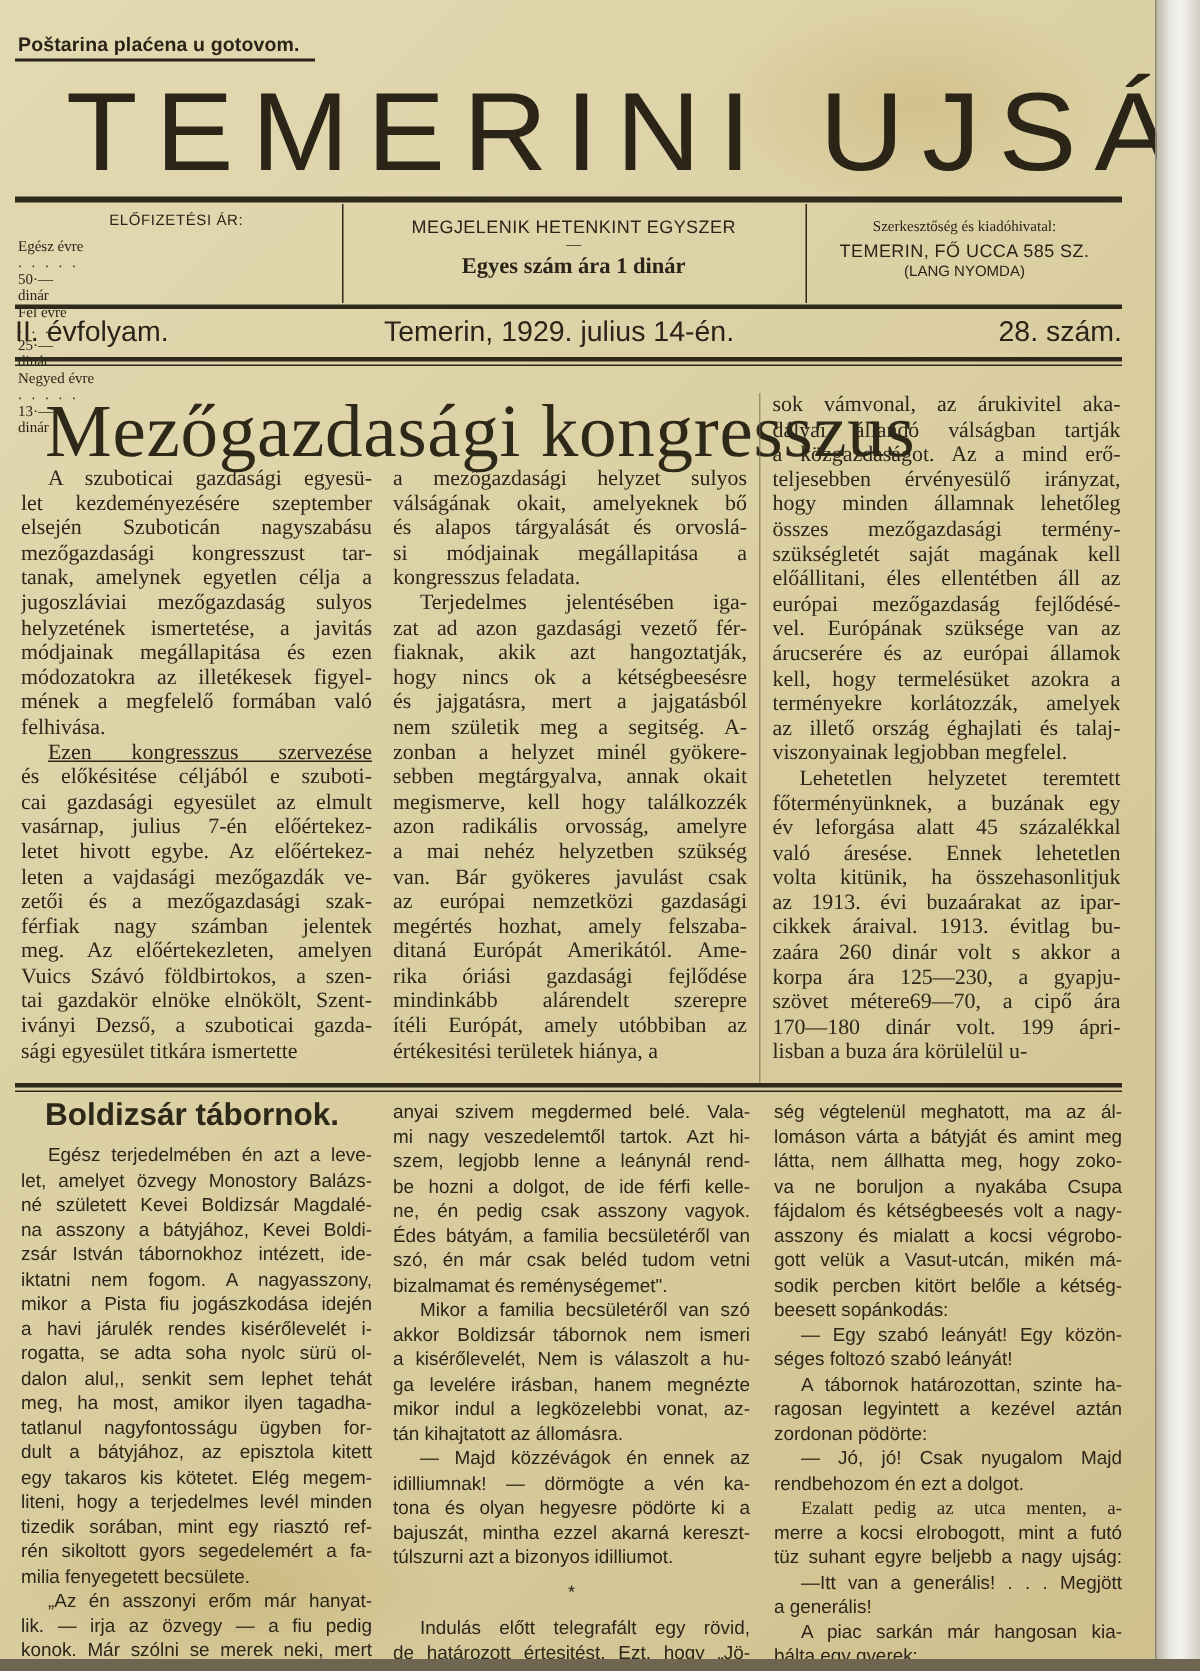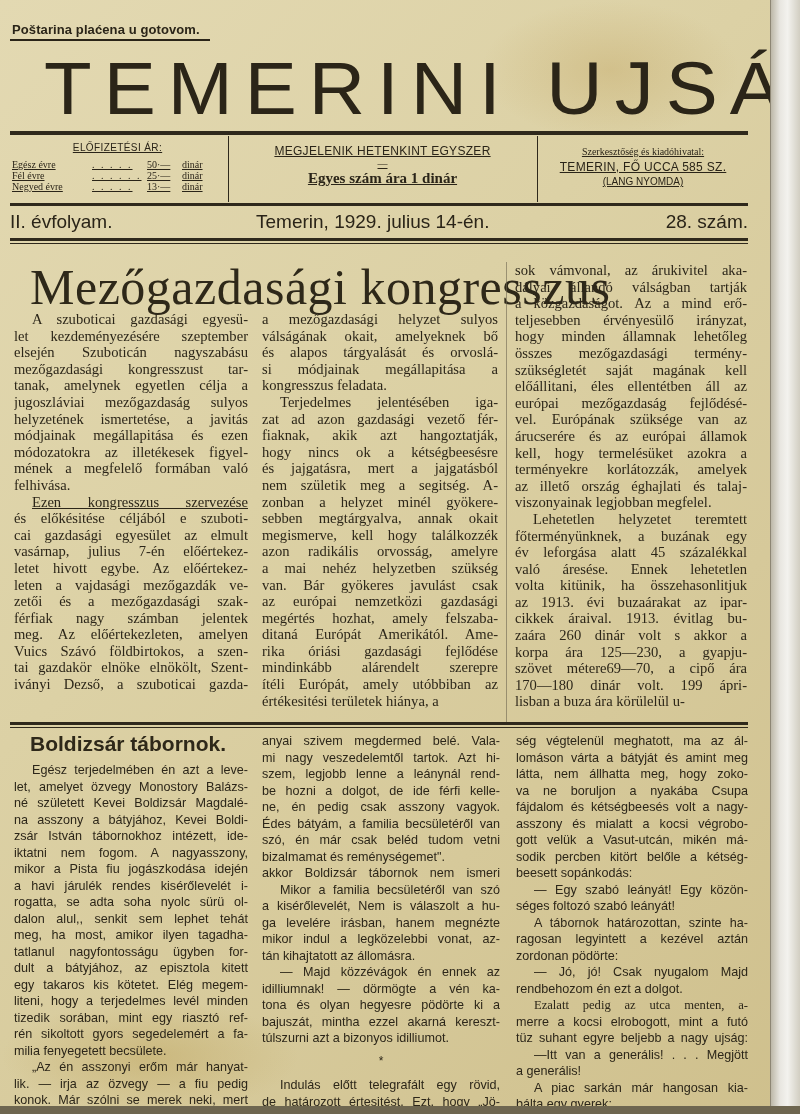--- a/index.html
+++ b/index.html
@@ -29,24 +29,24 @@
   .postarina-rule { position:absolute; left:10px; top:39px; width:200px; height:2px; background:#2a2418; }
 
   .masthead { position:absolute; left:44px; top:48px; width:660px;
     font-family:"Liberation Sans", sans-serif; font-size:78px; letter-spacing:12px;
     color:#2b2518; transform: scaleY(0.95); white-space:nowrap; line-height:80px; }
 
   .rule-thick { position:absolute; left:10px; width:738px; height:4px; background:#2f291c; }
   .rule-thin { position:absolute; left:10px; width:738px; height:1px; background:#2f291c; }
 
   .infobar { position:absolute; left:10px; top:136px; width:738px; height:66px; }
-  .info-col { position:absolute; top:0; height:84px;text-decoration:underline; }
+  .info-col { position:absolute; top:0; height:84px; }
   .info-divider { position:absolute; top:0; width:1px; height:66px; background:#2f291c; }
   .price-title { font-family:"Liberation Sans", sans-serif; font-size:10px; text-align:center; margin-top:6px; letter-spacing:0.4px; }
-  .price-row { font-family:"Liberation Serif", serif; font-size:10px; display:flex; line-height:11px; }
+  .price-row { font-family:"Liberation Serif", serif; font-size:10px; display:flex; line-height:11px;flex-direction:column; }
   .price-row .lbl { width:80px; }
   .price-row .dots { width:55px; letter-spacing:2px; }
   .price-row .amt { width:35px; }
   .mid-line1 { font-family:"Liberation Sans", sans-serif; font-size:12px; text-align:center; margin-top:8px; letter-spacing:0.3px; }
   .mid-dash { text-align:center; font-size:10px; line-height:12px; }
   .mid-line2 { font-family:"Liberation Serif", serif; font-size:15px; text-align:center; font-weight:bold; }
   .right-line1 { font-family:"Liberation Serif", serif; font-size:10px; text-align:center; margin-top:10px; }
   .right-line2 { font-family:"Liberation Sans", sans-serif; font-size:12px; text-align:center; margin-top:3px; letter-spacing:0.3px; }
   .right-line3 { font-family:"Liberation Sans", sans-serif; font-size:10px; text-align:center; margin-top:2px; }
 
@@ -151,20 +151,21 @@
       <span class="line">cai gazdasági egyesület az elmult</span>
       <span class="line">vasárnap, julius 7-én előértekez-</span>
       <span class="line">letet hivott egybe. Az előértekez-</span>
       <span class="line">leten a vajdasági mezőgazdák ve-</span>
       <span class="line">zetői és a mezőgazdasági szak-</span>
       <span class="line">férfiak nagy számban jelentek</span>
       <span class="line">meg. Az előértekezleten, amelyen</span>
       <span class="line">Vuics Szávó földbirtokos, a szen-</span>
       <span class="line">tai gazdakör elnöke elnökölt, Szent-</span>
       <span class="line">iványi Dezső, a szuboticai gazda-</span>
+      <span class="line last">sági egyesület titkára ismertette</span>
     </div>
   <div class="col" id="a1c2" style="left:262px; top:311px; width:236px;">
       <span class="line">a mezőgazdasági helyzet sulyos</span>
       <span class="line">válságának okait, amelyeknek bő</span>
       <span class="line">és alapos tárgyalását és orvoslá-</span>
       <span class="line">si módjainak megállapitása a</span>
       <span class="line last">kongresszus feladata.</span>
       <span class="line" style="padding-left: 18px;">Terjedelmes jelentésében iga-</span>
       <span class="line">zat ad azon gazdasági vezető fér-</span>
       <span class="line">fiaknak, akik azt hangoztatják,</span>
@@ -248,22 +249,22 @@
     </div>
   <div class="col col2" id="a2c2" style="left:262px; top:733px; width:238px;">
       <span class="line">anyai szivem megdermed belé. Vala-</span>
       <span class="line">mi nagy veszedelemtől tartok. Azt hi-</span>
       <span class="line">szem, legjobb lenne a leánynál rend-</span>
       <span class="line">be hozni a dolgot, de ide férfi kelle-</span>
       <span class="line">ne, én pedig csak asszony vagyok.</span>
       <span class="line">Édes bátyám, a familia becsületéről van</span>
       <span class="line">szó, én már csak beléd tudom vetni</span>
       <span class="line last">bizalmamat és reménységemet".</span>
+      <span class="line" style="padding-left: 18px;">Mikor a familia becsületéről van szó</span>
       <span class="line">akkor Boldizsár tábornok nem ismeri</span>
-      <span class="line" style="padding-left: 18px;">Mikor a familia becsületéről van szó</span>
       <span class="line">a kisérőlevelét, Nem is válaszolt a hu-</span>
       <span class="line">ga levelére irásban, hanem megnézte</span>
       <span class="line">mikor indul a legközelebbi vonat, az-</span>
       <span class="line last">tán kihajtatott az állomásra.</span>
       <span class="line" style="padding-left: 18px;">— Majd közzévágok én ennek az</span>
       <span class="line">idilliumnak! — dörmögte a vén ka-</span>
       <span class="line">tona és olyan hegyesre pödörte ki a</span>
       <span class="line">bajuszát, mintha ezzel akarná kereszt-</span>
       <span class="line last">túlszurni azt a bizonyos idilliumot.</span>
       <span class="asterisk">*</span>

